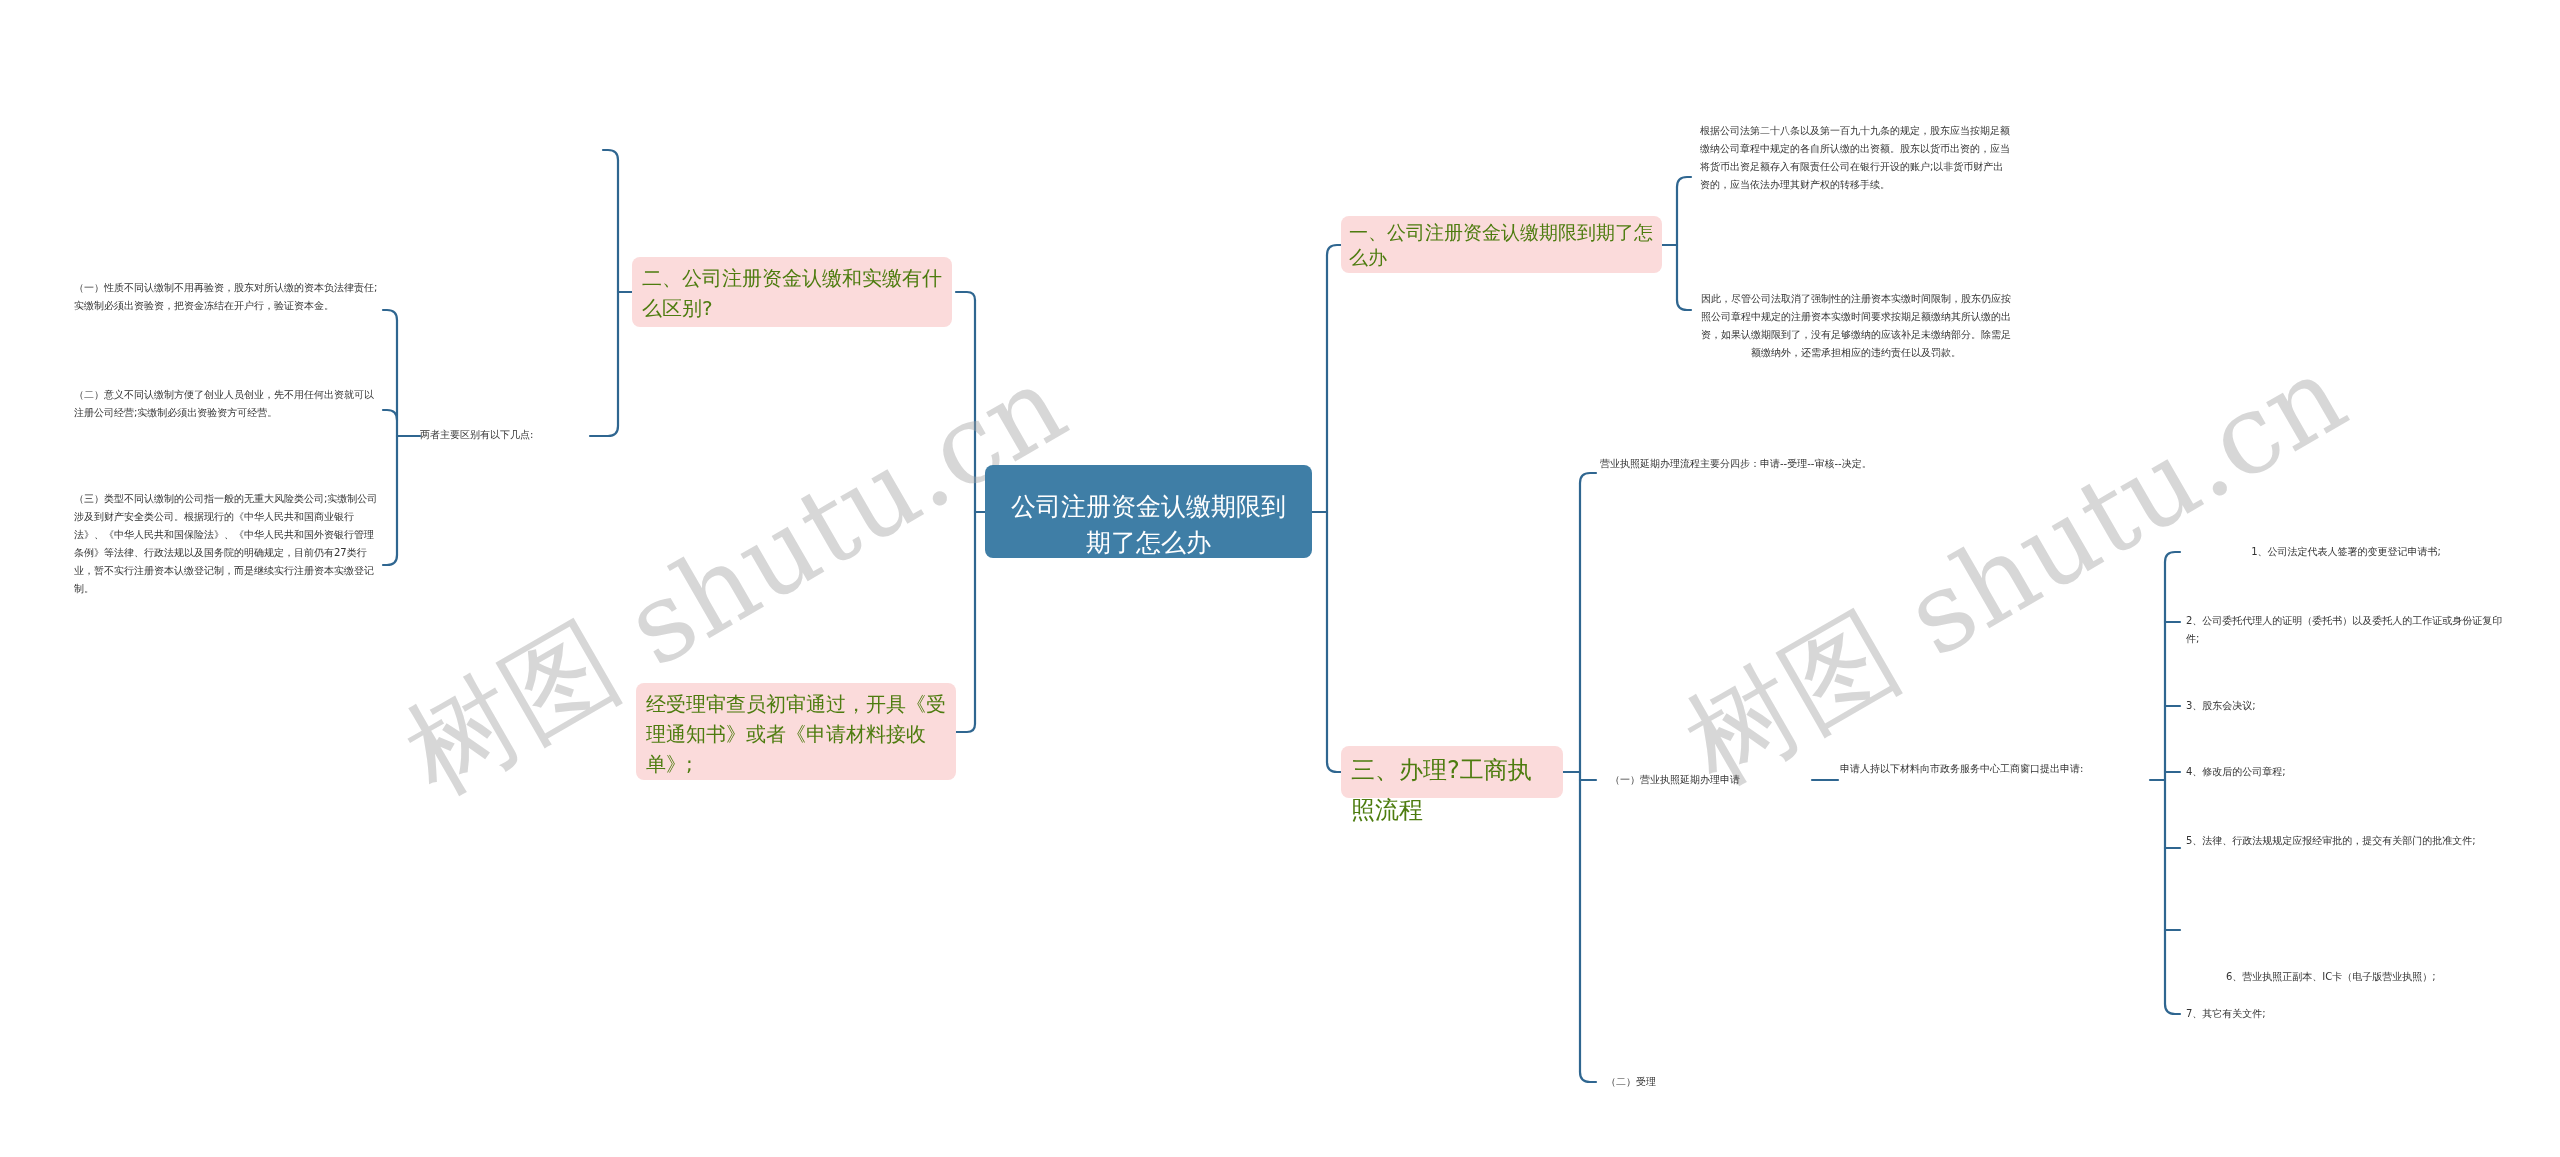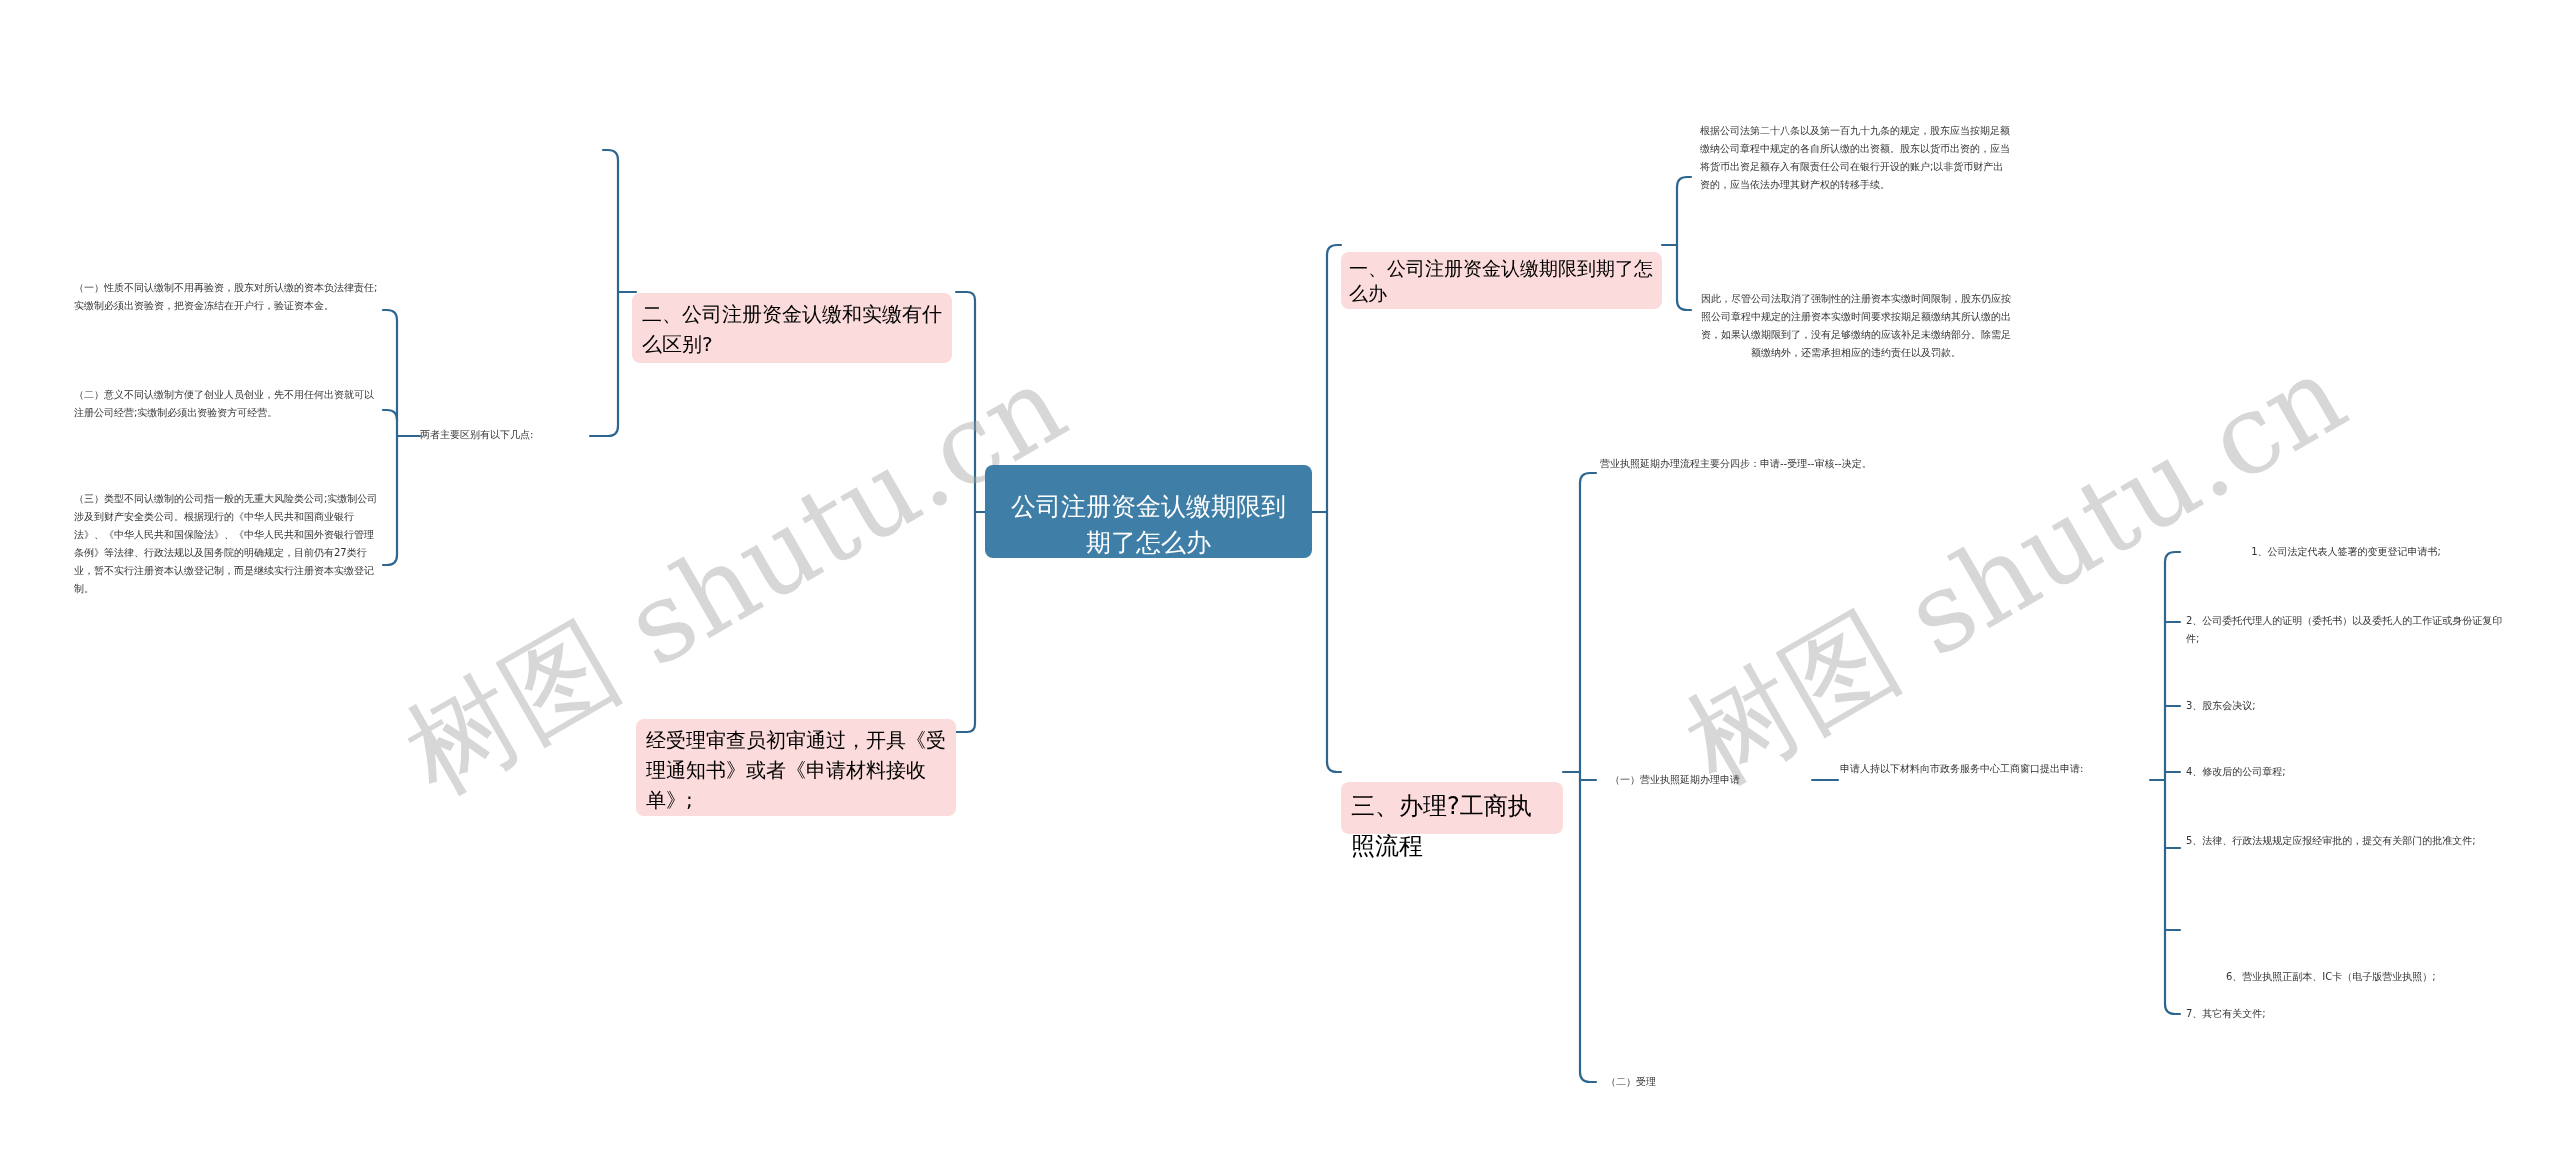--- a/index.html
+++ b/index.html
@@ -3,22 +3,22 @@
 <meta charset="utf-8">
 <style>
   html, body { margin: 0; padding: 0; background: #ffffff; }
   body { width: 2560px; height: 1157px; position: relative; overflow: hidden;
          font-family: "DejaVu Sans", "Liberation Sans", sans-serif; color: #333333; }
   .canvas { position: absolute; left: 0; top: 0; width: 2560px; height: 1157px; }
   svg.lines { position: absolute; left: 0; top: 0; width: 2560px; height: 1157px; }
   .node { position: absolute; box-sizing: border-box; }
   .root { background: #3f7ea6; color: #ffffff; border-radius: 8px; font-size: 25px;
           line-height: 36px; text-align: center; padding: 24px 14px; }
-  .branch { background: #fbdbdb; color: #000000; border-radius: 8px; font-size: 20px;
-            line-height: 30px; padding: 6px 10px; margin-top: 36px; }
+  .branch { background: #fbdbdb; color: #4d7c0f; border-radius: 8px; font-size: 20px;
+            line-height: 30px; padding: 6px 10px; }
   .leaf { font-size: 10px; line-height: 18px; color: #333333; }
   .watermark { position: absolute; font-family: "DejaVu Serif", "Liberation Serif", serif;
                font-size: 110px; color: rgba(160,160,160,0.42); transform: rotate(-30deg);
                transform-origin: left top; white-space: nowrap; pointer-events: none; }
 </style>
 </head>
 <body>
 
 <div class="canvas">
 

